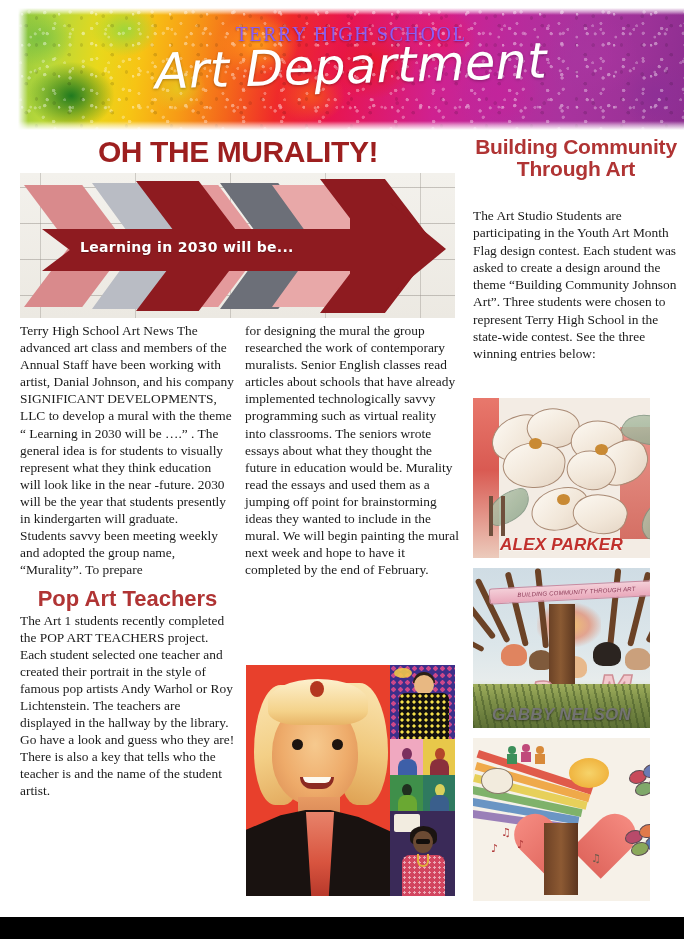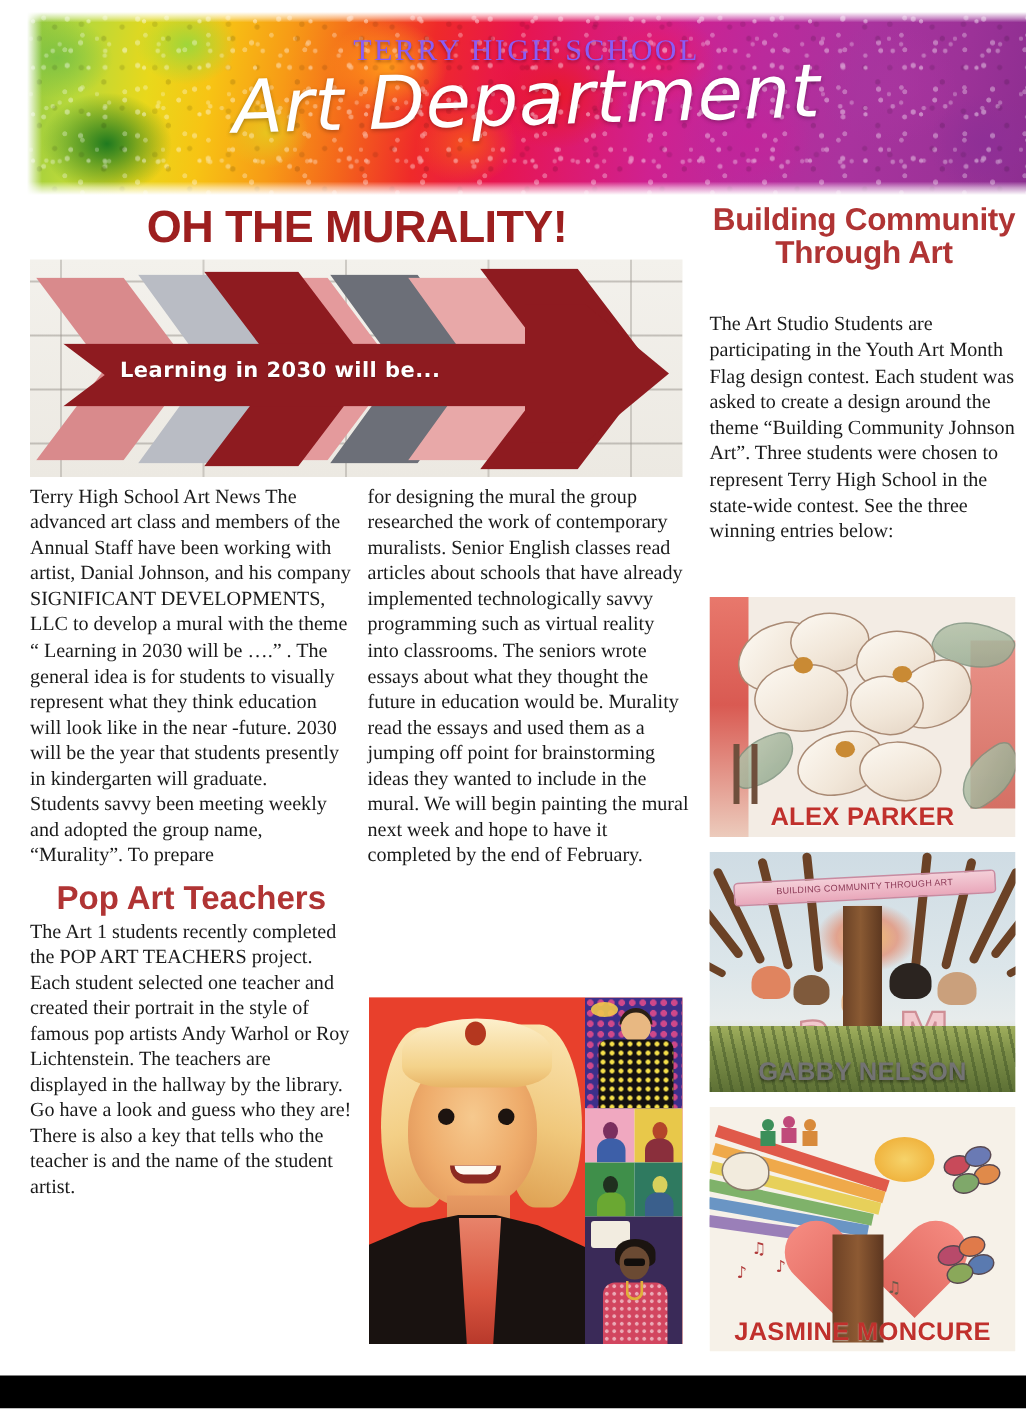--- a/index.html
+++ b/index.html
@@ -239,21 +239,21 @@
     background: #d2455f; border-radius: 8px 8px 0 0; }
   .pa-p3 .w-body-dots { position: absolute; left: 18%; top: 52%; width: 66%; height: 48%;
     background-image: radial-gradient(circle, rgba(255,255,255,.55) 0 1px, transparent 1.4px);
     background-size: 5px 5px; border-radius: 8px 8px 0 0; }
   .pa-p3 .w-bead { position: absolute; left: 42%; top: 50%; width: 18%; height: 16%;
     border-radius: 0 0 12px 12px; border: 2.5px solid #e0b03a; border-top: none; }
   .pa-p3 .w-label { position: absolute; left: 4px; top: 3px; width: 26px; height: 18px;
     background: #f2ece0; border-radius: 2px; }
 
   
-  .art { position: absolute; left: 473px; width: 204px; overflow: hidden; }
+  .art { position: absolute; left: 473px; width: 177px; overflow: hidden; font-style: italic; }
   .art1 { top: 398px; height: 160px; }
   .art2 { top: 568px; height: 160px; }
   .art3 { top: 738px; height: 163px; }
   .art-caption {
     position: absolute; left: 0; bottom: 5px; width: 100%;
     text-align: center; font-family: "Liberation Sans", sans-serif;
     font-weight: bold; font-size: 17px; letter-spacing: .2px; line-height: 1;
   }
   .cap-red { color: #c0302c; text-shadow: 0 1px 1px rgba(255,255,255,.5); }
   .cap-white { color: #737373; text-shadow: 0 1px 2px rgba(0,0,0,.45); }
@@ -536,18 +536,17 @@
       <i style="left:14px;top:0;   background:#e07a4a;"></i>
       <i style="left:20px;top:12px;background:#5a7ab0;"></i>
       <i style="left:6px; top:18px;background:#8aa85a;"></i>
     </div>
 
     <div class="a3-note" style="left:28px; top:88px;">♫</div>
     <div class="a3-note" style="left:44px; top:100px;">♪</div>
     <div class="a3-note" style="left:18px; top:104px;">♪</div>
     <div class="a3-note" style="left:118px;top:114px; color:#6a5a4a;">♫</div>
 
-    <div class="art-caption cap-red">JASMINE MONCURE</div>
   </div>
 
   <div class="bottombar"></div>
 
 </div>
 
 </body></html>

